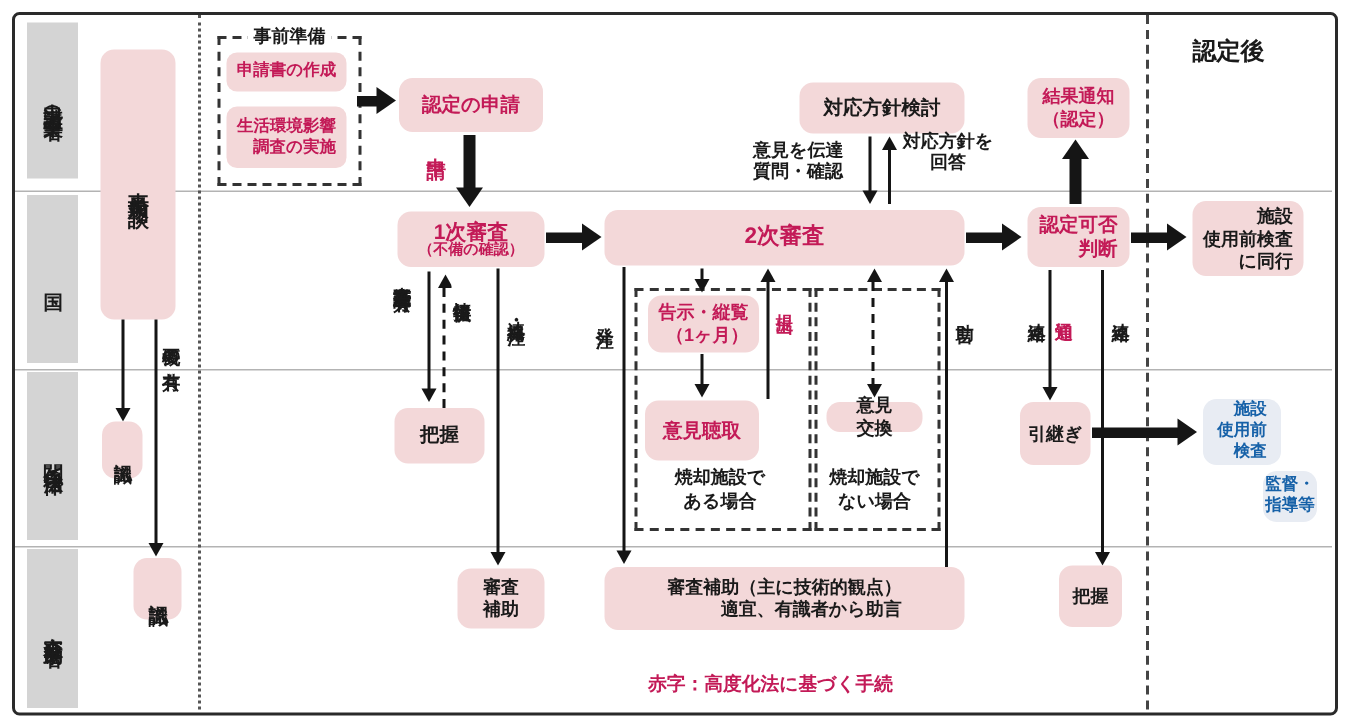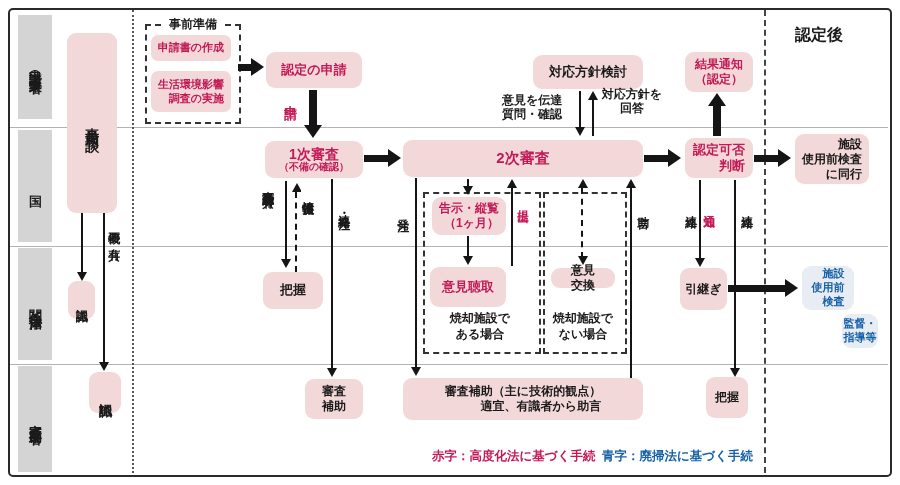--- a/index.html
+++ b/index.html
@@ -207,15 +207,14 @@
   <div class="pbox bluebox" style="left:802px;top:314px;width:36px;height:34px;font-size:11px;margin-left:40px;">監督・
 指導等</div>
 
   <div class="pbox" style="left:305px;top:379px;width:58px;height:40px;">審査
 補助</div>
   <div class="pbox" style="left:403px;top:378px;width:240px;height:42px;">審査補助（主に技術的観点）
 適宜、有識者から助言</div>
   <div class="pbox" style="left:706px;top:377px;width:42px;height:41px;">把握</div>
 
   <div class="hlabel red" style="left:432px;top:449px;font-size:12.5px;">赤字：高度化法に基づく手続</div>
-  <div class="hlabel blue" style="left:602px;top:449px;font-size:12.5px;">青字：廃掃法に基づく手続</div>
 
 </div>
 
 </body></html>

